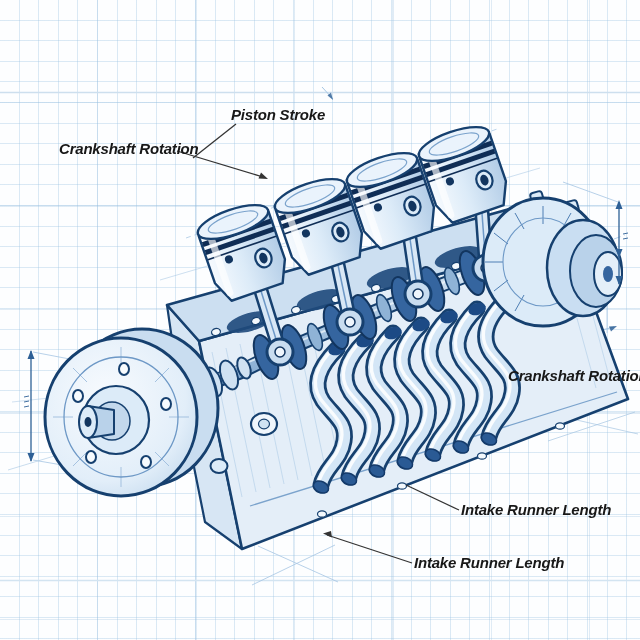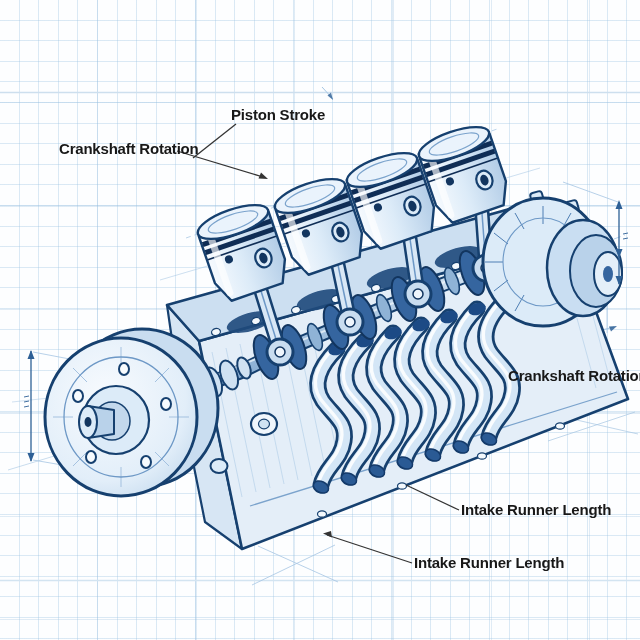--- a/index.html
+++ b/index.html
@@ -7,20 +7,21 @@
     position:relative;
     width:640px;height:640px;
     overflow:hidden;
     background-color:#fdfeff;
     background-image:
       repeating-linear-gradient(to right, rgba(150,192,225,0) 0 18.6px, rgba(150,192,225,.34) 18.6px 19.6px),
       repeating-linear-gradient(to bottom, rgba(150,192,225,0) 0 19.6px, rgba(150,192,225,.34) 19.6px 20.6px),
       repeating-linear-gradient(to right, rgba(120,170,212,0) 0 97px, rgba(120,170,212,.22) 97px 98.4px),
       repeating-linear-gradient(to bottom, rgba(120,170,212,0) 0 102px, rgba(120,170,212,.22) 102px 103.4px);
     font-family:"Liberation Sans", sans-serif;
+    font-style:italic;
   }
   #art{position:absolute;left:0;top:0;}
   .label{
     position:absolute;
     font-weight:bold;
     font-size:15px;
     line-height:15px;
     letter-spacing:-0.2px;
     color:#181818;
     white-space:nowrap;

